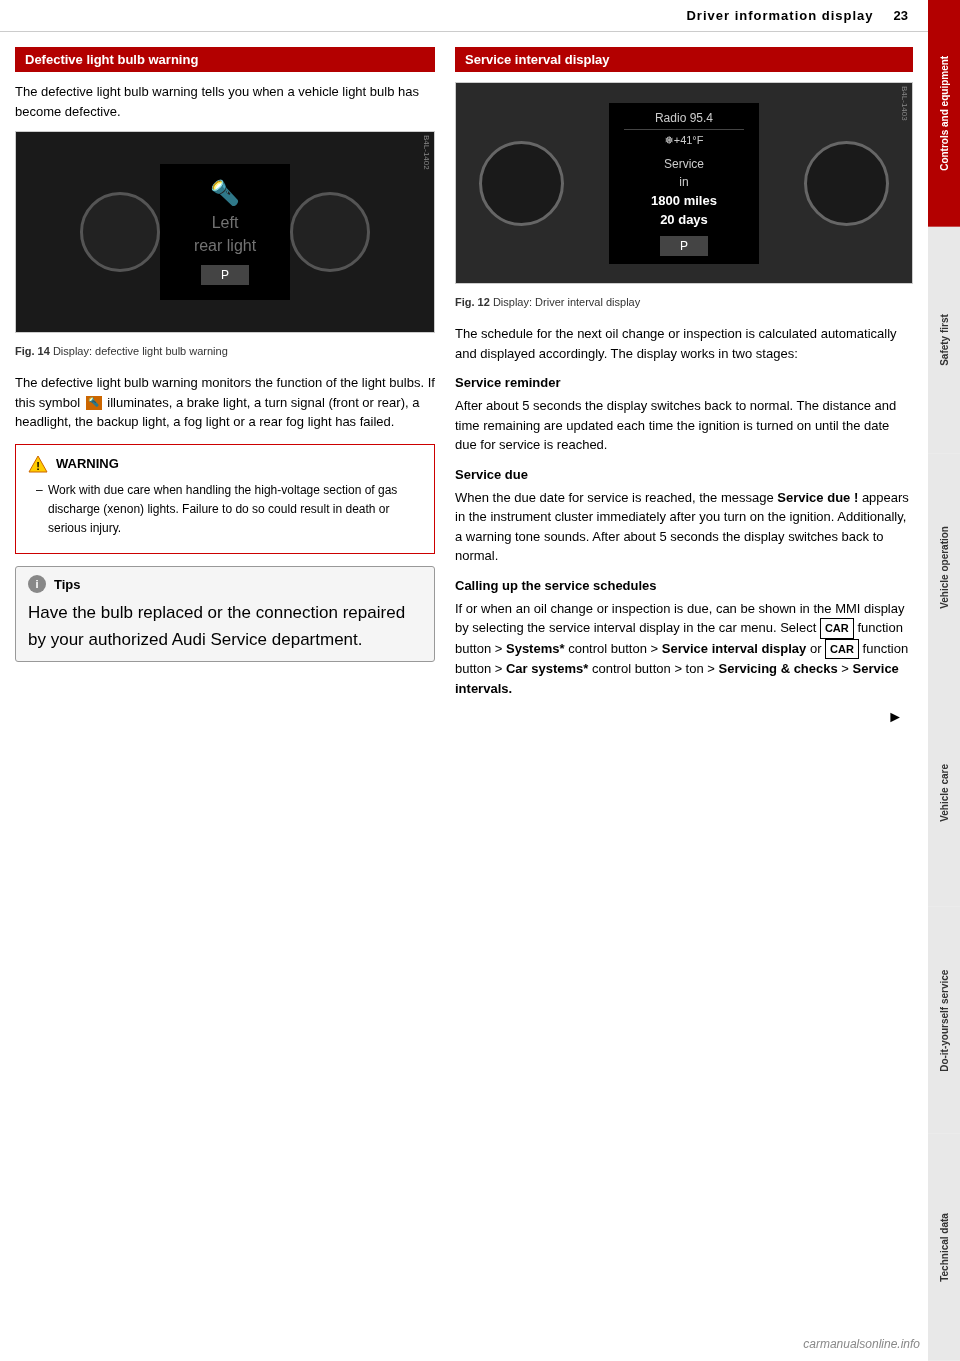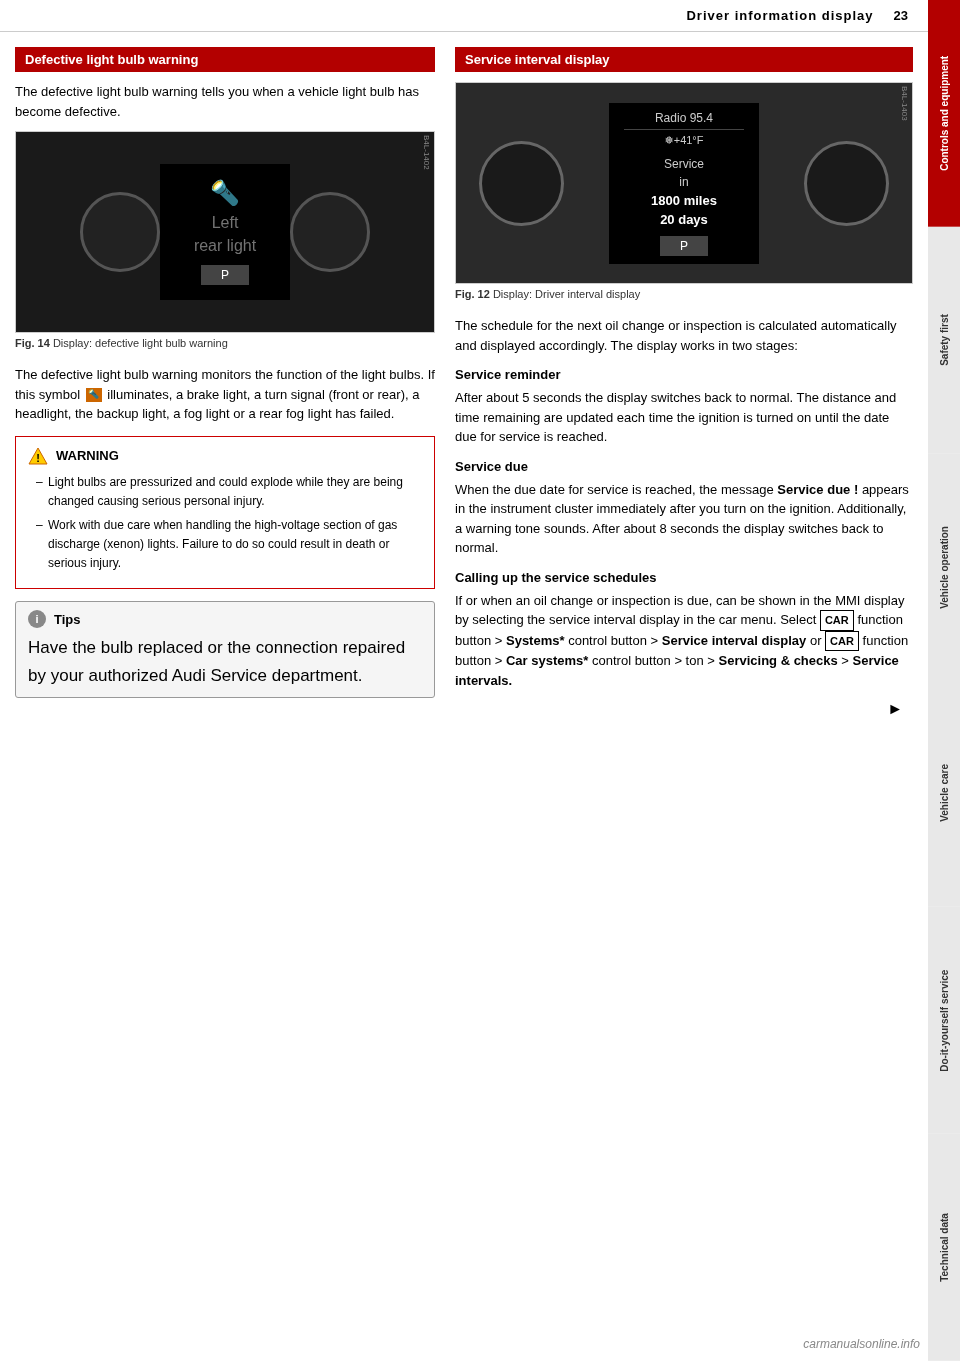--- a/index.html
+++ b/index.html
@@ -116,20 +116,21 @@
     .body-text {
       font-size: 13px;
       line-height: 1.5;
       margin-bottom: 10px;
       color: #000;
     }
 
     
     .figure-box {
       border: 1px solid #ccc;
+      margin-bottom: 8px;
       background: #2a2a2a;
       position: relative;
     }
 
     .figure-caption {
       font-size: 11px;
       color: #333;
       padding: 4px 0;
       margin-bottom: 12px;
     }
@@ -426,21 +427,20 @@
           <div class="warning-header">
             <span class="warning-triangle">
               <svg viewBox="0 0 20 18" xmlns="http://www.w3.org/2000/svg">
                 <polygon points="10,1 19,17 1,17" fill="#ffcc00" stroke="#cc6600" stroke-width="1"></polygon>
                 <text x="10" y="15" text-anchor="middle" font-size="11" font-weight="bold" fill="#000">!</text>
               </svg>
             </span>
             <span>WARNING</span>
           </div>
           <ul class="warning-body">
-            <li>Light bulbs are pressurized and could explode while they are being changed causing serious personal injury.</li>
             <li>Work with due care when handling the high-voltage section of gas discharge (xenon) lights. Failure to do so could result in death or serious injury.</li>
           </ul>
         </div>
 
         <div class="tips-box">
           <div class="tips-header">
             <span class="tips-icon">i</span>
             <span>Tips</span>
           </div>
           <p class="tips-body">Have the bulb replaced or the connection repaired by your authorized Audi Service department.</p>
@@ -477,21 +477,21 @@
 
         <p class="body-text">The schedule for the next oil change or inspection is calculated automatically and displayed accordingly. The display works in two stages:</p>
 
         <div class="section-subhead">Service reminder</div>
         <p class="body-text">After about 5 seconds the display switches back to normal. The distance and time remaining are updated each time the ignition is turned on until the date due for service is reached.</p>
 
         <div class="section-subhead">Service due</div>
         <p class="body-text">
           <span>When the due date for service is reached, the message</span>
           <strong>Service due !</strong>
-          <span>appears in the instrument cluster immediately after you turn on the ignition. Additionally, a warning tone sounds. After about 8 seconds the display switches back to normal.</span>
+          <span>appears in the instrument cluster immediately after you turn on the ignition. Additionally, a warning tone sounds. After about 5 seconds the display switches back to normal.</span>
         </p>
 
         <div class="section-subhead">Calling up the service schedules</div>
         <p class="body-text">
           <span>If or when an oil change or inspection is due, can be shown in the MMI display by selecting the service interval display in the car menu. Select</span>
           <span class="car-btn">CAR</span>
           <span>function button &gt;</span>
           <strong>Systems*</strong>
           <span>control button &gt;</span>
           <strong>Service interval display</strong>

